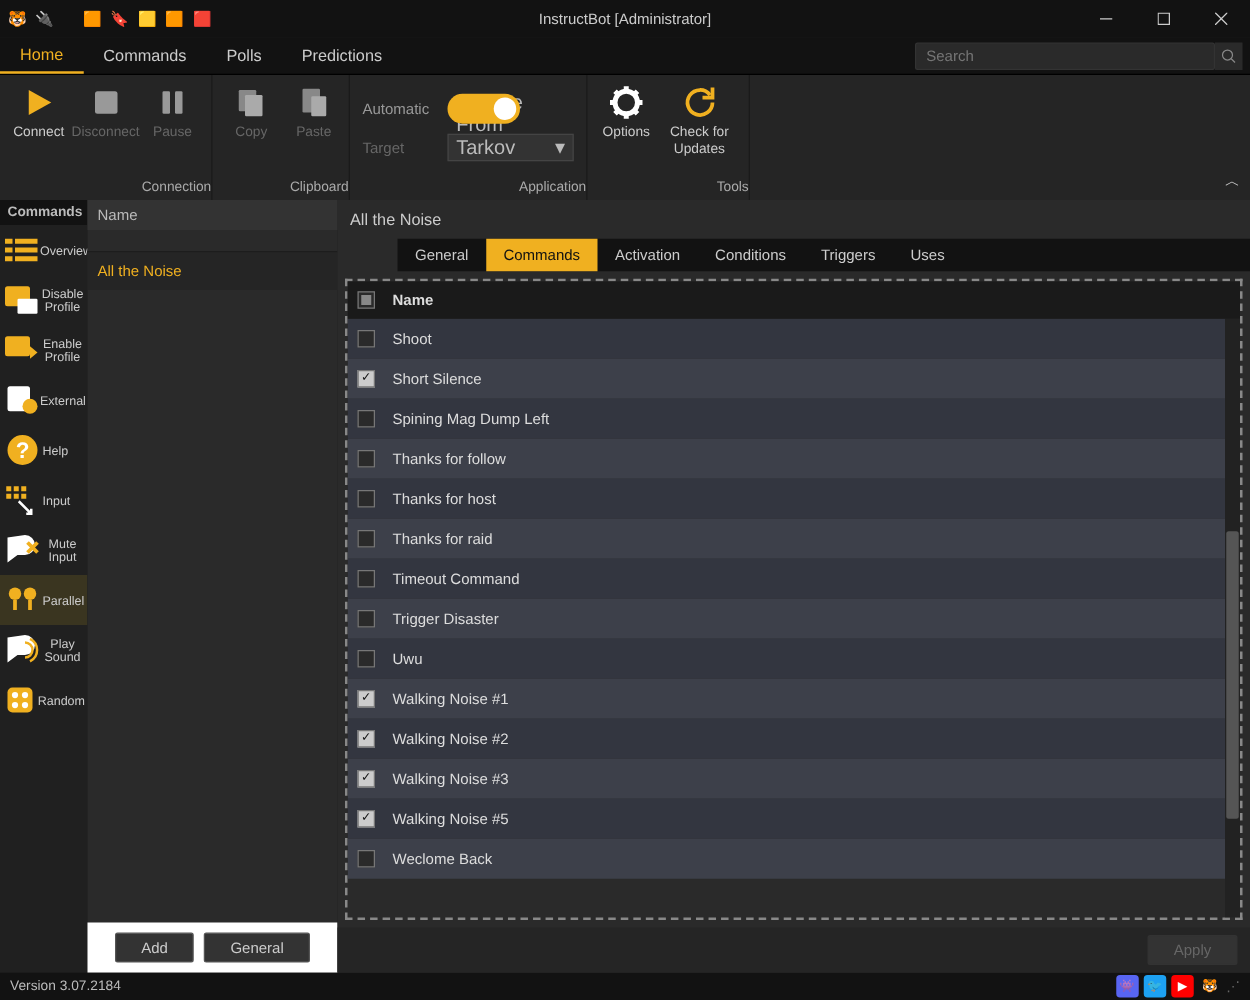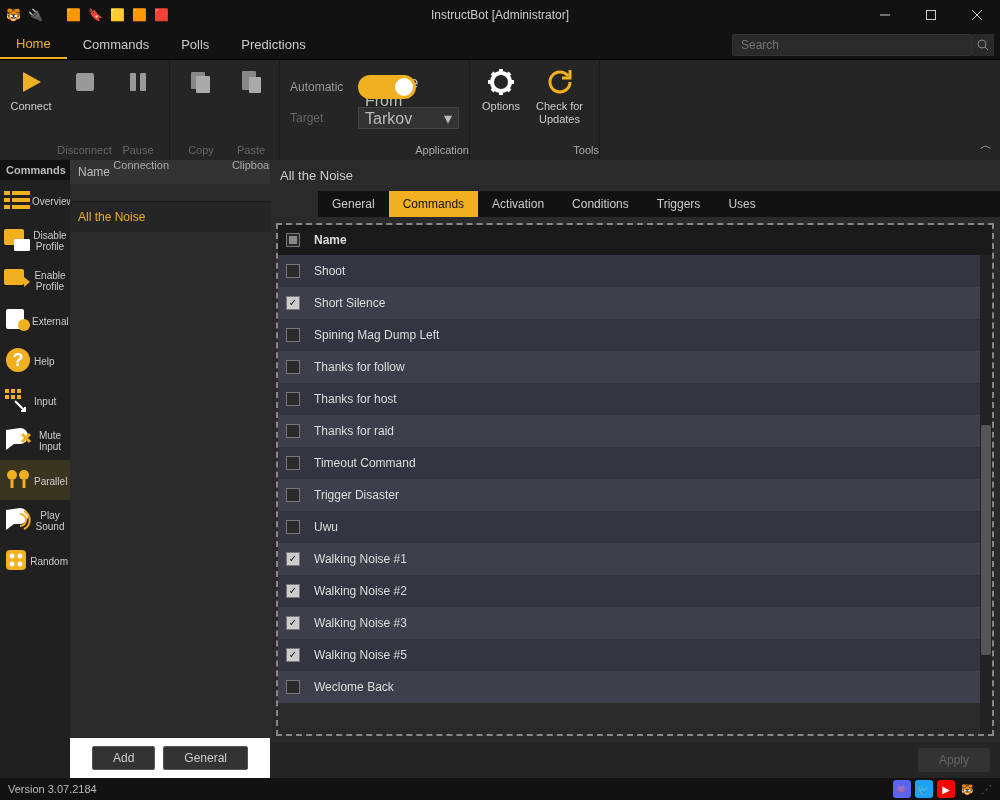--- a/index.html
+++ b/index.html
@@ -22,21 +22,21 @@
 .search-btn { width: 22px; height: 22px; display: flex; align-items: center; justify-content: center; background: #2a2a2a; }
 
 
 .ribbon { height: 100px; background: #252525; display: flex; position: relative; }
 .ribbon-group { display: flex; flex-direction: column; border-right: 1px solid #1a1a1a; }
 .ribbon-row { display: flex; flex: 1; align-items: flex-start; padding: 4px 6px 0; }
 .ribbon-label { text-align: right; font-size: 11px; color: #aaa; padding-bottom: 4px; }
 .rb-btn { display: flex; flex-direction: column; align-items: center; padding: 2px 8px; cursor: pointer; min-width: 50px; }
 .rb-btn-icon { width: 32px; height: 32px; display: flex; align-items: center; justify-content: center; margin-bottom: 2px; }
 .rb-btn-label { font-size: 11px; color: #ccc; text-align: center; line-height: 1.2; }
-.rb-btn.disabled .rb-btn-label { color: #666; margin-top: 44px; }
+.rb-btn.disabled .rb-btn-label { color: #666; }
 .app-row { display: flex; align-items: center; gap: 8px; padding: 4px 10px; }
 .app-label { color: #999; font-size: 12px; min-width: 60px; }
 .toggle { width: 58px; height: 24px; background: #f0b020; border-radius: 12px; position: relative; cursor: pointer; }
 .toggle-knob { position: absolute; right: 3px; top: 3px; width: 18px; height: 18px; background: #fff; border-radius: 50%; }
 .combo { background: #333; border: 1px solid #444; color: #bbb; height: 22px; width: 120px; padding: 0 6px; font-size: 16px; display: flex; align-items: flex-end; justify-content: space-between; }
 .ribbon-collapse { position: absolute; right: 8px; bottom: 6px; color: #ccc; cursor: pointer; font-size: 12px; }
 
 
 .main { display: flex; height: calc(800px - 30px - 30px - 100px - 22px); }
 

